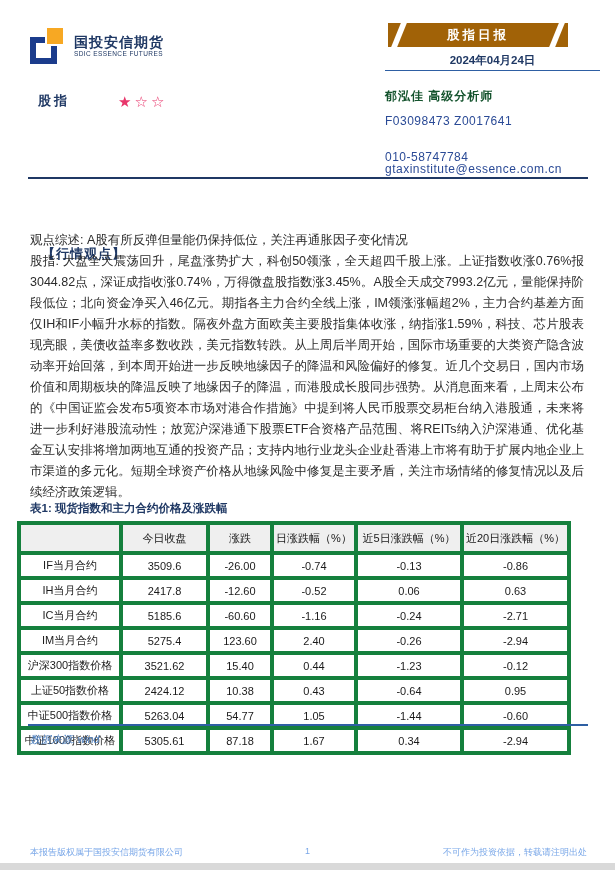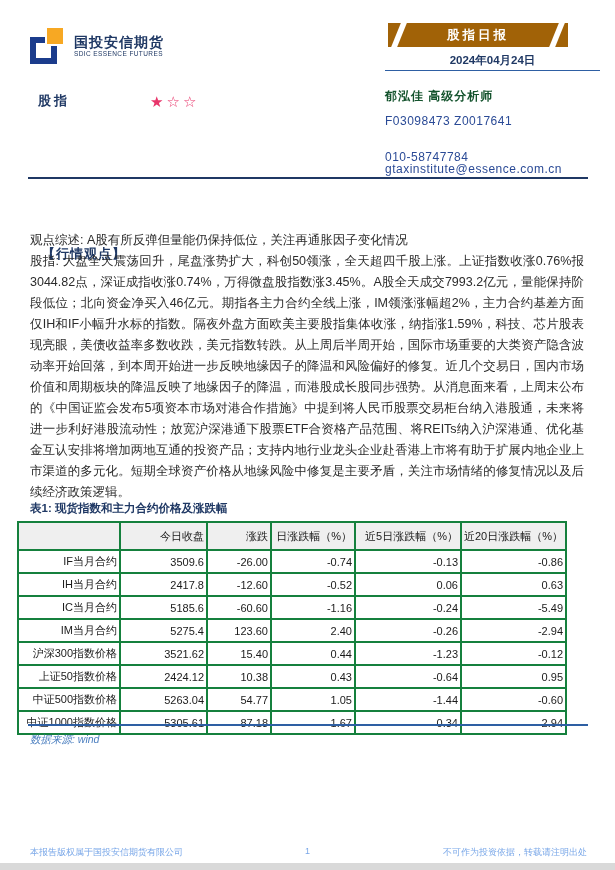--- a/index.html
+++ b/index.html
@@ -12,21 +12,21 @@
   .logo-mark{position:relative;width:38px;height:40px;flex:0 0 38px;}
   .logo-blue{position:absolute;left:0;bottom:2px;width:15px;height:15px;border:6px solid #1b3c8c;background:#fff;}
   .logo-orange{position:absolute;right:3px;top:0;width:16px;height:16px;background:#f7a823;border:2px solid #fff;}
   .logo-text{margin-left:6px;line-height:1.1;}
   .logo-cn{font-size:14px;font-weight:bold;color:#1f3864;letter-spacing:1px;}
   .logo-en{font-size:6.5px;color:#1f3864;letter-spacing:.4px;}
   .rating-box{
     position:absolute;left:40px;top:59px;width:120px;height:21px;background:#1c3d8f;
     color:#fff;font-size:12px;font-weight:bold;text-align:center;line-height:21px;letter-spacing:2px;
   }
-  .product-row{position:absolute;left:38px;top:92px;width:200px;display:flex;align-items:center;gap:32px;}
+  .product-row{position:absolute;left:38px;top:92px;width:200px;display:flex;align-items:center;}
   .product-label{font-size:13px;font-weight:bold;color:#1f3864;letter-spacing:3px;}
   .stars{margin-left:48px;font-size:15px;color:#e8366b;letter-spacing:3px;line-height:1;}
   .banner{
     position:absolute;left:388px;top:23px;width:180px;height:24px;background:#a16207;
     color:#fff;font-size:12.5px;font-weight:bold;text-align:center;line-height:24px;letter-spacing:3px;
   }
   .banner::before,.banner::after{
     content:"";position:absolute;top:-1px;width:6px;height:26px;background:#fff;transform:skewX(-22deg);
   }
   .banner::before{left:8px;}
@@ -47,21 +47,21 @@
   .viewpoint{position:absolute;left:30px;top:230px;width:554px;font-size:12.5px;line-height:21px;color:#2b2b2b;text-align:justify;}
   .viewpoint .summary{margin:0 0 0 0;}
   .viewpoint .body-text{margin:0;}
   
   .table-caption{position:absolute;left:30px;top:501px;font-size:11.5px;font-weight:bold;color:#1f3864;}
   .spot-table{
     position:absolute;left:17px;top:521px;border-collapse:collapse;
     font-size:11px;color:#1a1a1a;table-layout:fixed;
   }
   .spot-table th,.spot-table td{
-    border:2px solid #15803d;text-align:right;padding:0 2px;overflow:hidden;white-space:nowrap;
+    border:4px solid #15803d;text-align:center;padding:0 2px;overflow:hidden;white-space:nowrap;
   }
   .spot-table th{background:#efefef;height:26px;font-weight:normal;}
   .spot-table td{height:21px;background:#fff;}
   
   .source-rule{position:absolute;left:28px;top:724px;width:560px;height:0;border-top:2px solid #2e5fa3;}
   .data-source{position:absolute;left:30px;top:733px;font-size:10.5px;font-style:italic;color:#4a7ebf;}
   
   .footer{position:absolute;left:0;top:846px;width:615px;height:14px;font-size:9px;color:#79a7e8;}
   .footer .f-left{position:absolute;left:30px;top:0;}
   .footer .f-page{position:absolute;left:0;width:615px;text-align:center;top:0;}
@@ -142,21 +142,21 @@
           <td>-0.52</td>
           <td>0.06</td>
           <td>0.63</td>
         </tr>
         <tr>
           <td>IC当月合约</td>
           <td>5185.6</td>
           <td>-60.60</td>
           <td>-1.16</td>
           <td>-0.24</td>
-          <td>-5.49</td>
+          <td>-2.71</td>
         </tr>
         <tr>
           <td>IM当月合约</td>
           <td>5275.4</td>
           <td>123.60</td>
           <td>2.40</td>
           <td>-0.26</td>
           <td>-2.94</td>
         </tr>
         <tr>

